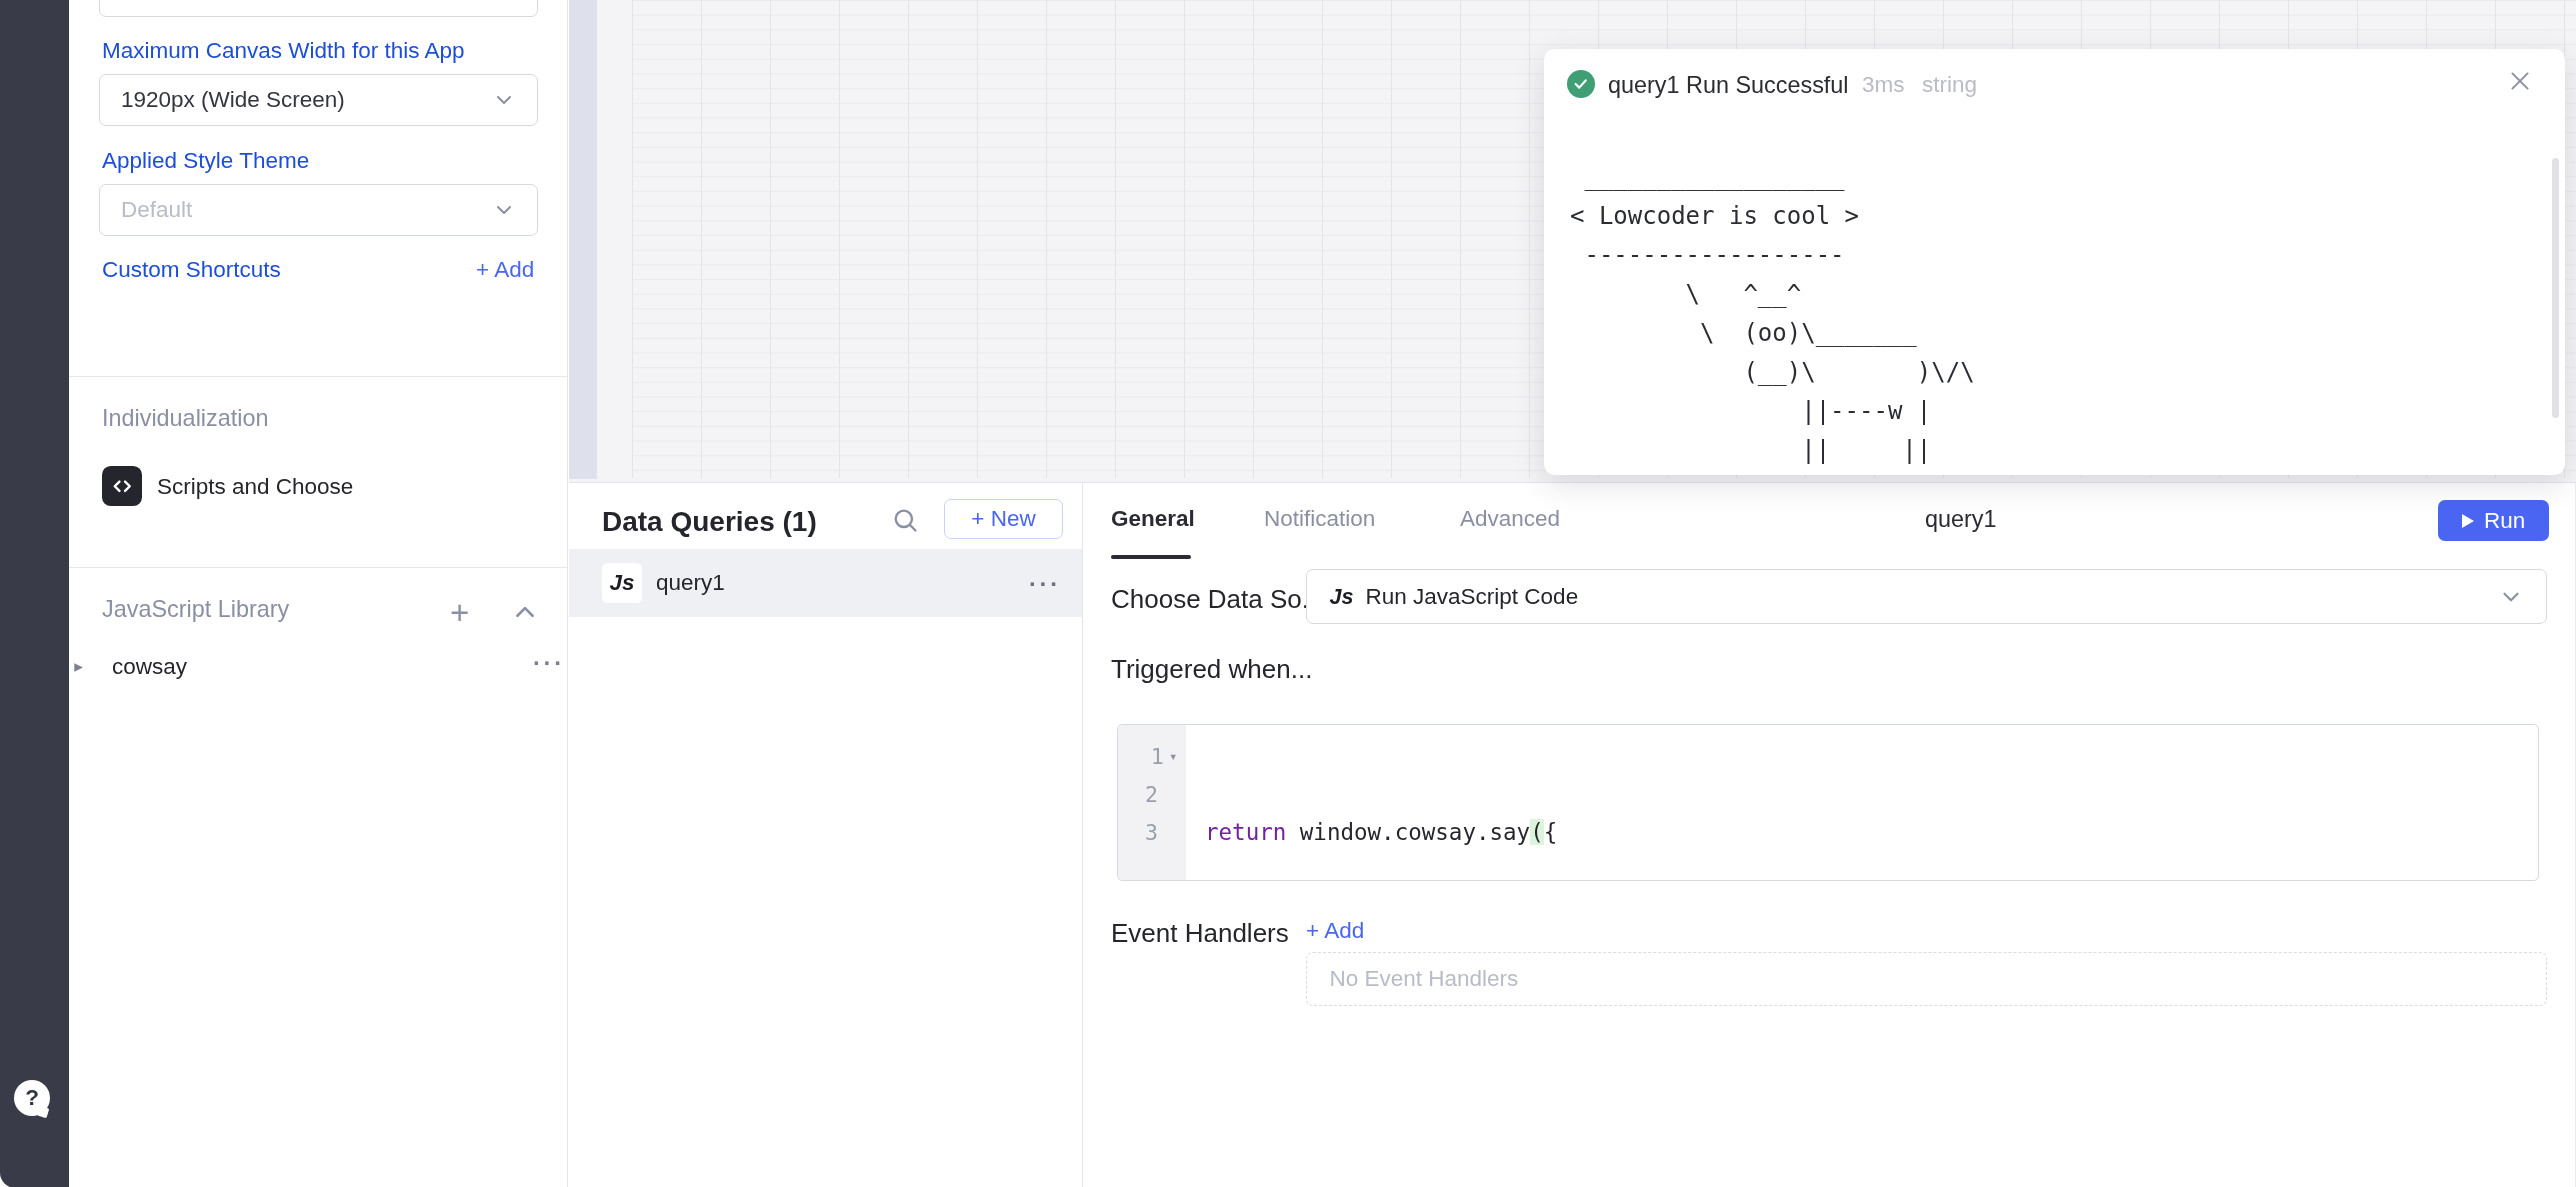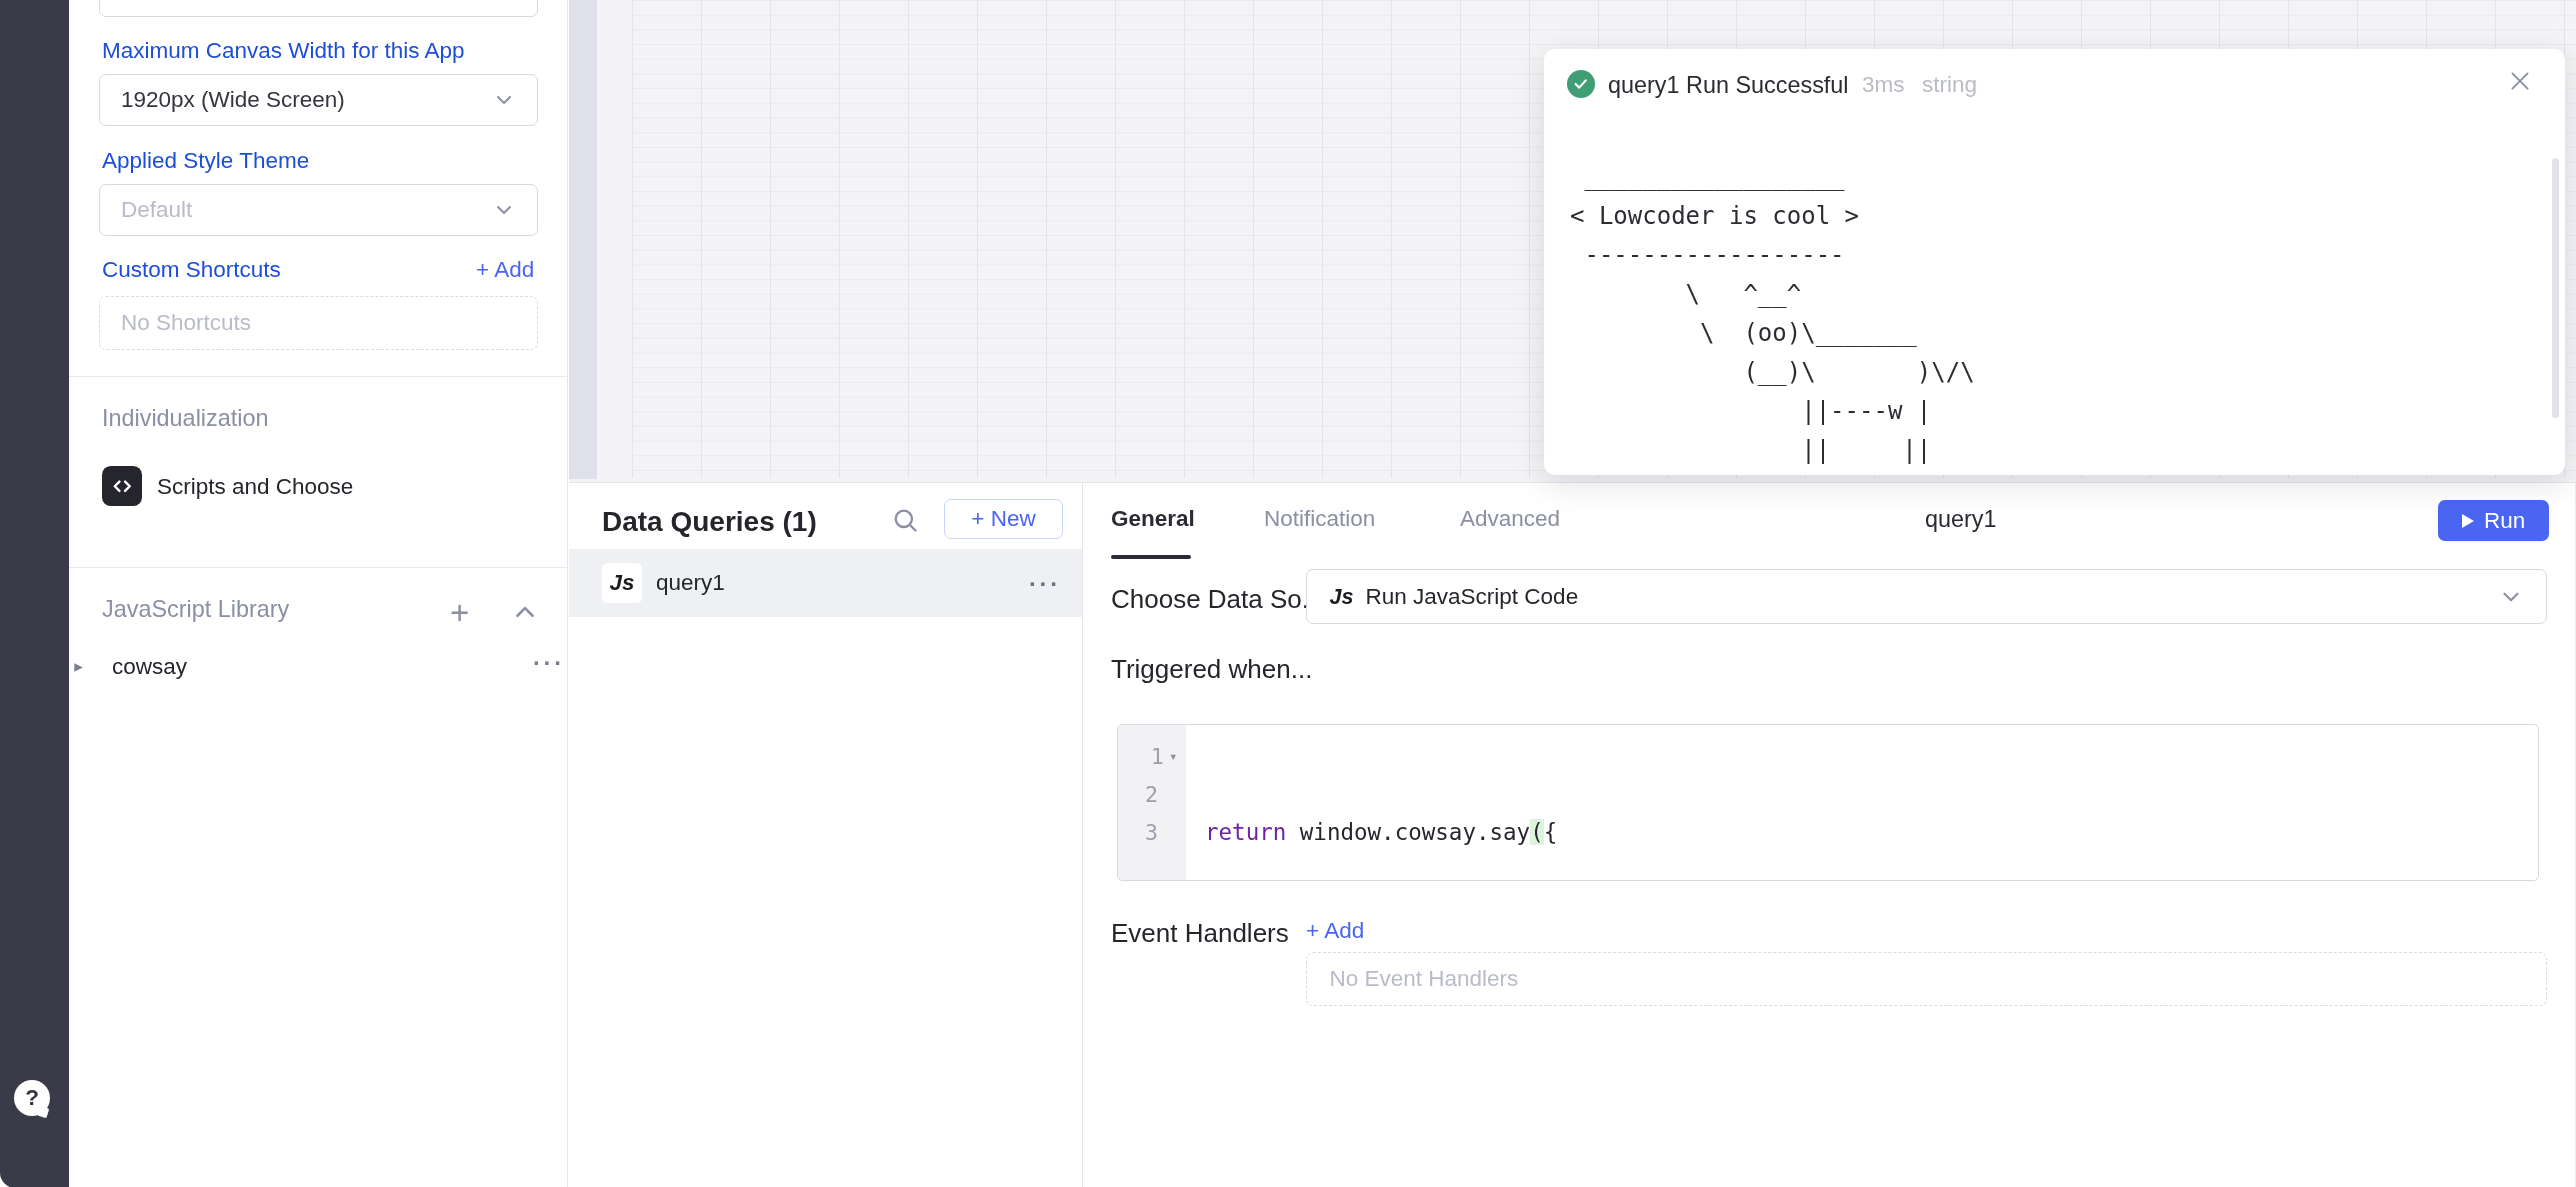--- a/index.html
+++ b/index.html
@@ -111,23 +111,20 @@
     <span class="ph">Default</span>
     <span class="chev">
       <svg width="24" height="24" viewBox="0 0 24 24" fill="none">
           <polyline points="6,9 12,15 18,9" stroke="#8b90a3" stroke-width="2" stroke-linecap="round" stroke-linejoin="round"></polyline>
         </svg>
     </span>
   </div>
 
   <div class="lbl" style="top:257px;">Custom Shortcuts</div>
   <div class="add-link" style="left:407px; top:257px;">+ Add</div>
-  <div class="dashed-box" style="top:296px;">
-    <span>No Shortcuts</span>
-  </div>
 
   <div class="divider" style="top:376px;"></div>
 
   <div class="ghead" style="top:405px;">Individualization</div>
   <div class="scripts-icon">
     <svg width="22.5" height="22.5" viewBox="0 0 24 24" fill="none">
         <polyline points="9,7 4,12 9,17" stroke="#fff" stroke-width="2.6" stroke-linecap="round" stroke-linejoin="round"></polyline>
         <polyline points="15,7 20,12 15,17" stroke="#fff" stroke-width="2.6" stroke-linecap="round" stroke-linejoin="round"></polyline>
       </svg>
   </div>

